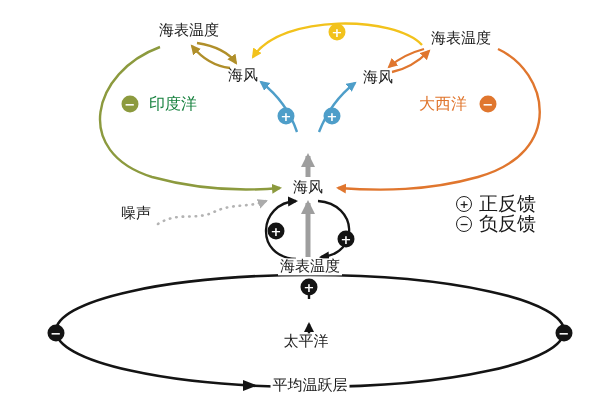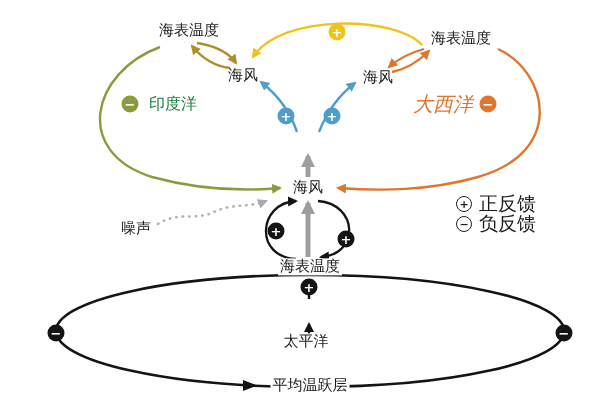--- a/index.html
+++ b/index.html
@@ -8,21 +8,21 @@
     font-family:"DejaVu Sans","Liberation Sans",sans-serif;
   }
   #arrow-layer{position:absolute;left:0;top:0;z-index:1;}
   .lbl{
     position:absolute;transform:translate(-50%,-50%);z-index:2;
     font-size:15px;color:#1a1a1a;background:#fff;padding:0 2px;
     line-height:1.15;white-space:nowrap;
   }
   .lbl.nobg{background:transparent;}
   .olive-text{color:#15803d;font-size:16px;}
-  .orange-text{color:#E0762E;font-size:20px;font-style:italic;}
+  .orange-text{color:#E0762E;font-size:16px;}
   .sign{
     position:absolute;transform:translate(-50%,-50%);z-index:3;
     width:17px;height:17px;border-radius:50%;
     color:#fff;font-size:13px;font-weight:bold;line-height:1;
     display:flex;align-items:center;justify-content:center;
   }
   .bg-yellow{background:#F2C21C;}
   .bg-blue{background:#4E9EC9;}
   .bg-olive{background:#8C9A3E;}
   .bg-orange{background:#E0762E;}
@@ -98,21 +98,21 @@
     <path d="M 158 224 C 178 211 196 221 214 212 C 232 203 248 208 266 201" fill="none" stroke="#B3B3B3" stroke-width="2.6" stroke-linecap="round" stroke-dasharray="0.5 6" marker-end="url(#ah-gray)"></path>
   </svg>
 
   <div class="lbl nobg" style="left:189px;top:31px">海表温度</div>
   <div class="lbl nobg" style="left:461px;top:39px">海表温度</div>
   <div class="lbl nobg" style="left:243px;top:76px">海风</div>
   <div class="lbl nobg" style="left:378px;top:78px">海风</div>
   <div class="lbl nobg olive-text" style="left:173px;top:104px">印度洋</div>
   <div class="lbl nobg orange-text" style="left:443px;top:104px">大西洋</div>
   <div class="lbl" style="left:308px;top:188px">海风</div>
-  <div class="lbl nobg" style="left:136px;top:229px">噪声</div>
+  <div class="lbl nobg" style="left:136px;top:214px">噪声</div>
   <div class="lbl" style="left:310px;top:267px">海表温度</div>
   <div class="lbl" style="left:306px;top:342px">太平洋</div>
   <div class="lbl" style="left:310px;top:386px">平均温跃层</div>
 
   <div class="sign bg-yellow" style="left:337px;top:32px">+</div>
   <div class="sign bg-blue" style="left:286px;top:116px">+</div>
   <div class="sign bg-blue" style="left:332px;top:116px">+</div>
   <div class="sign bg-olive" style="left:130px;top:104px">−</div>
   <div class="sign bg-orange" style="left:488px;top:104px">−</div>
   <div class="sign bg-black" style="left:276px;top:231px">+</div>

